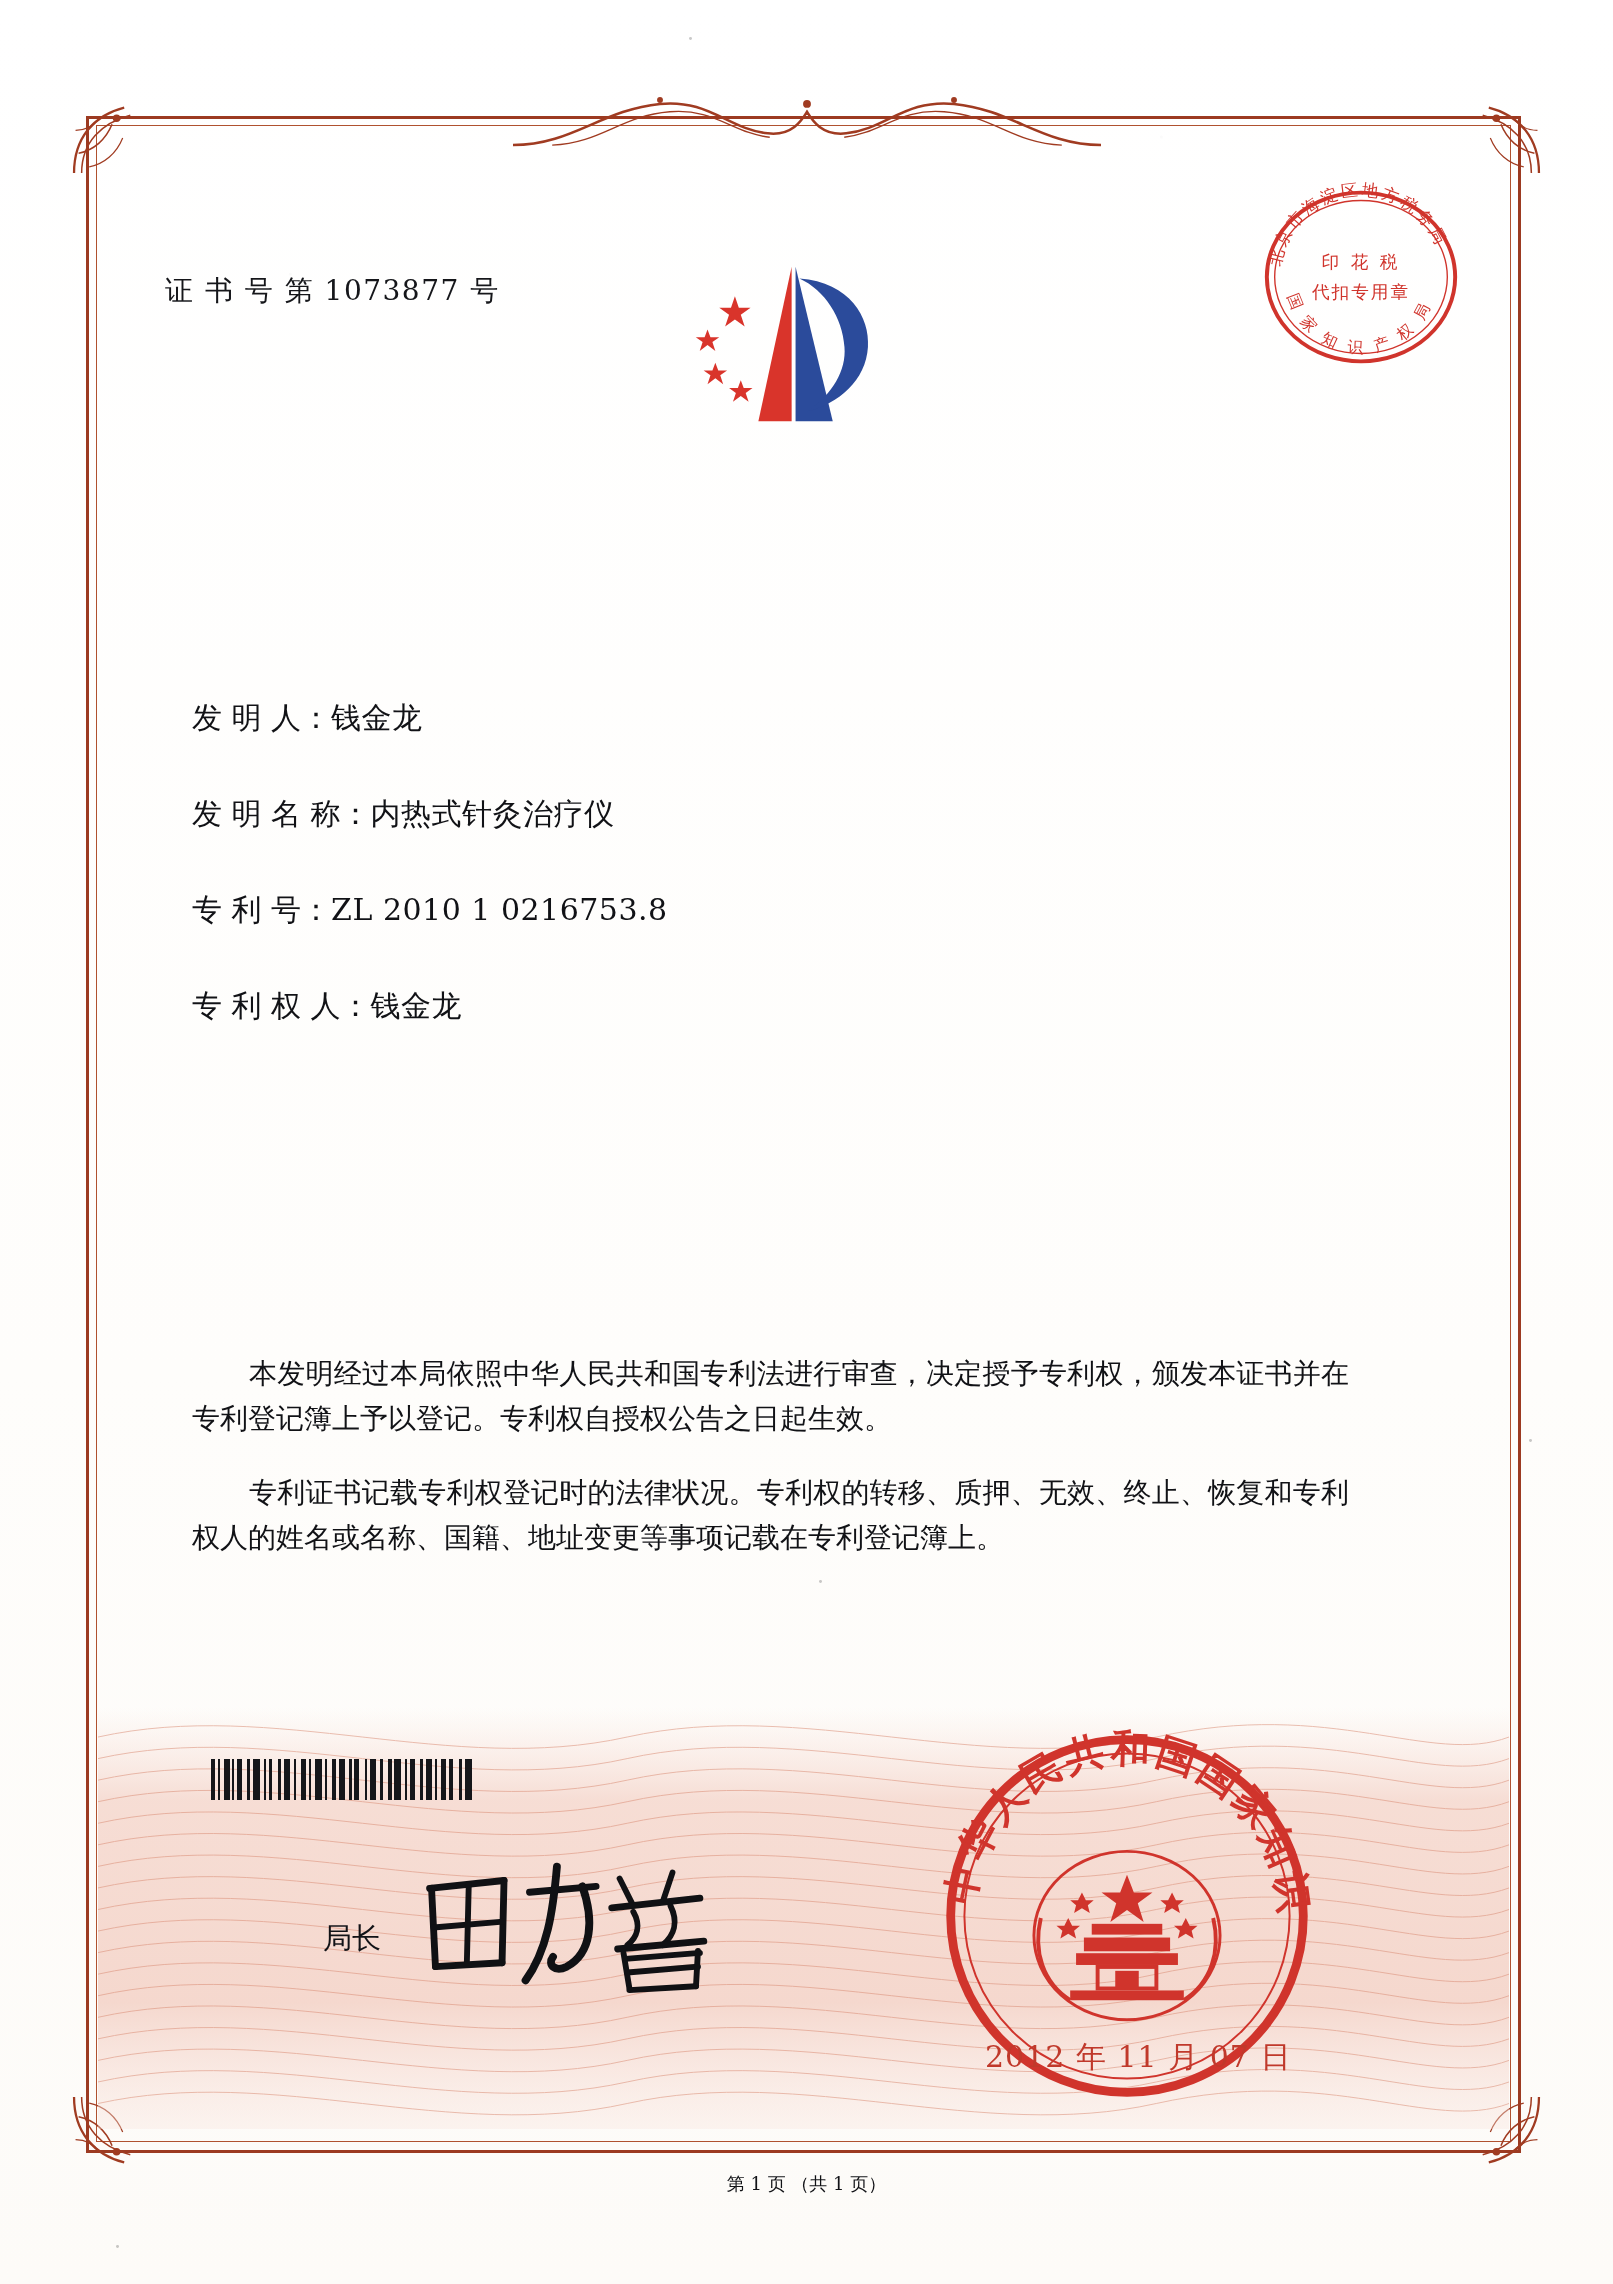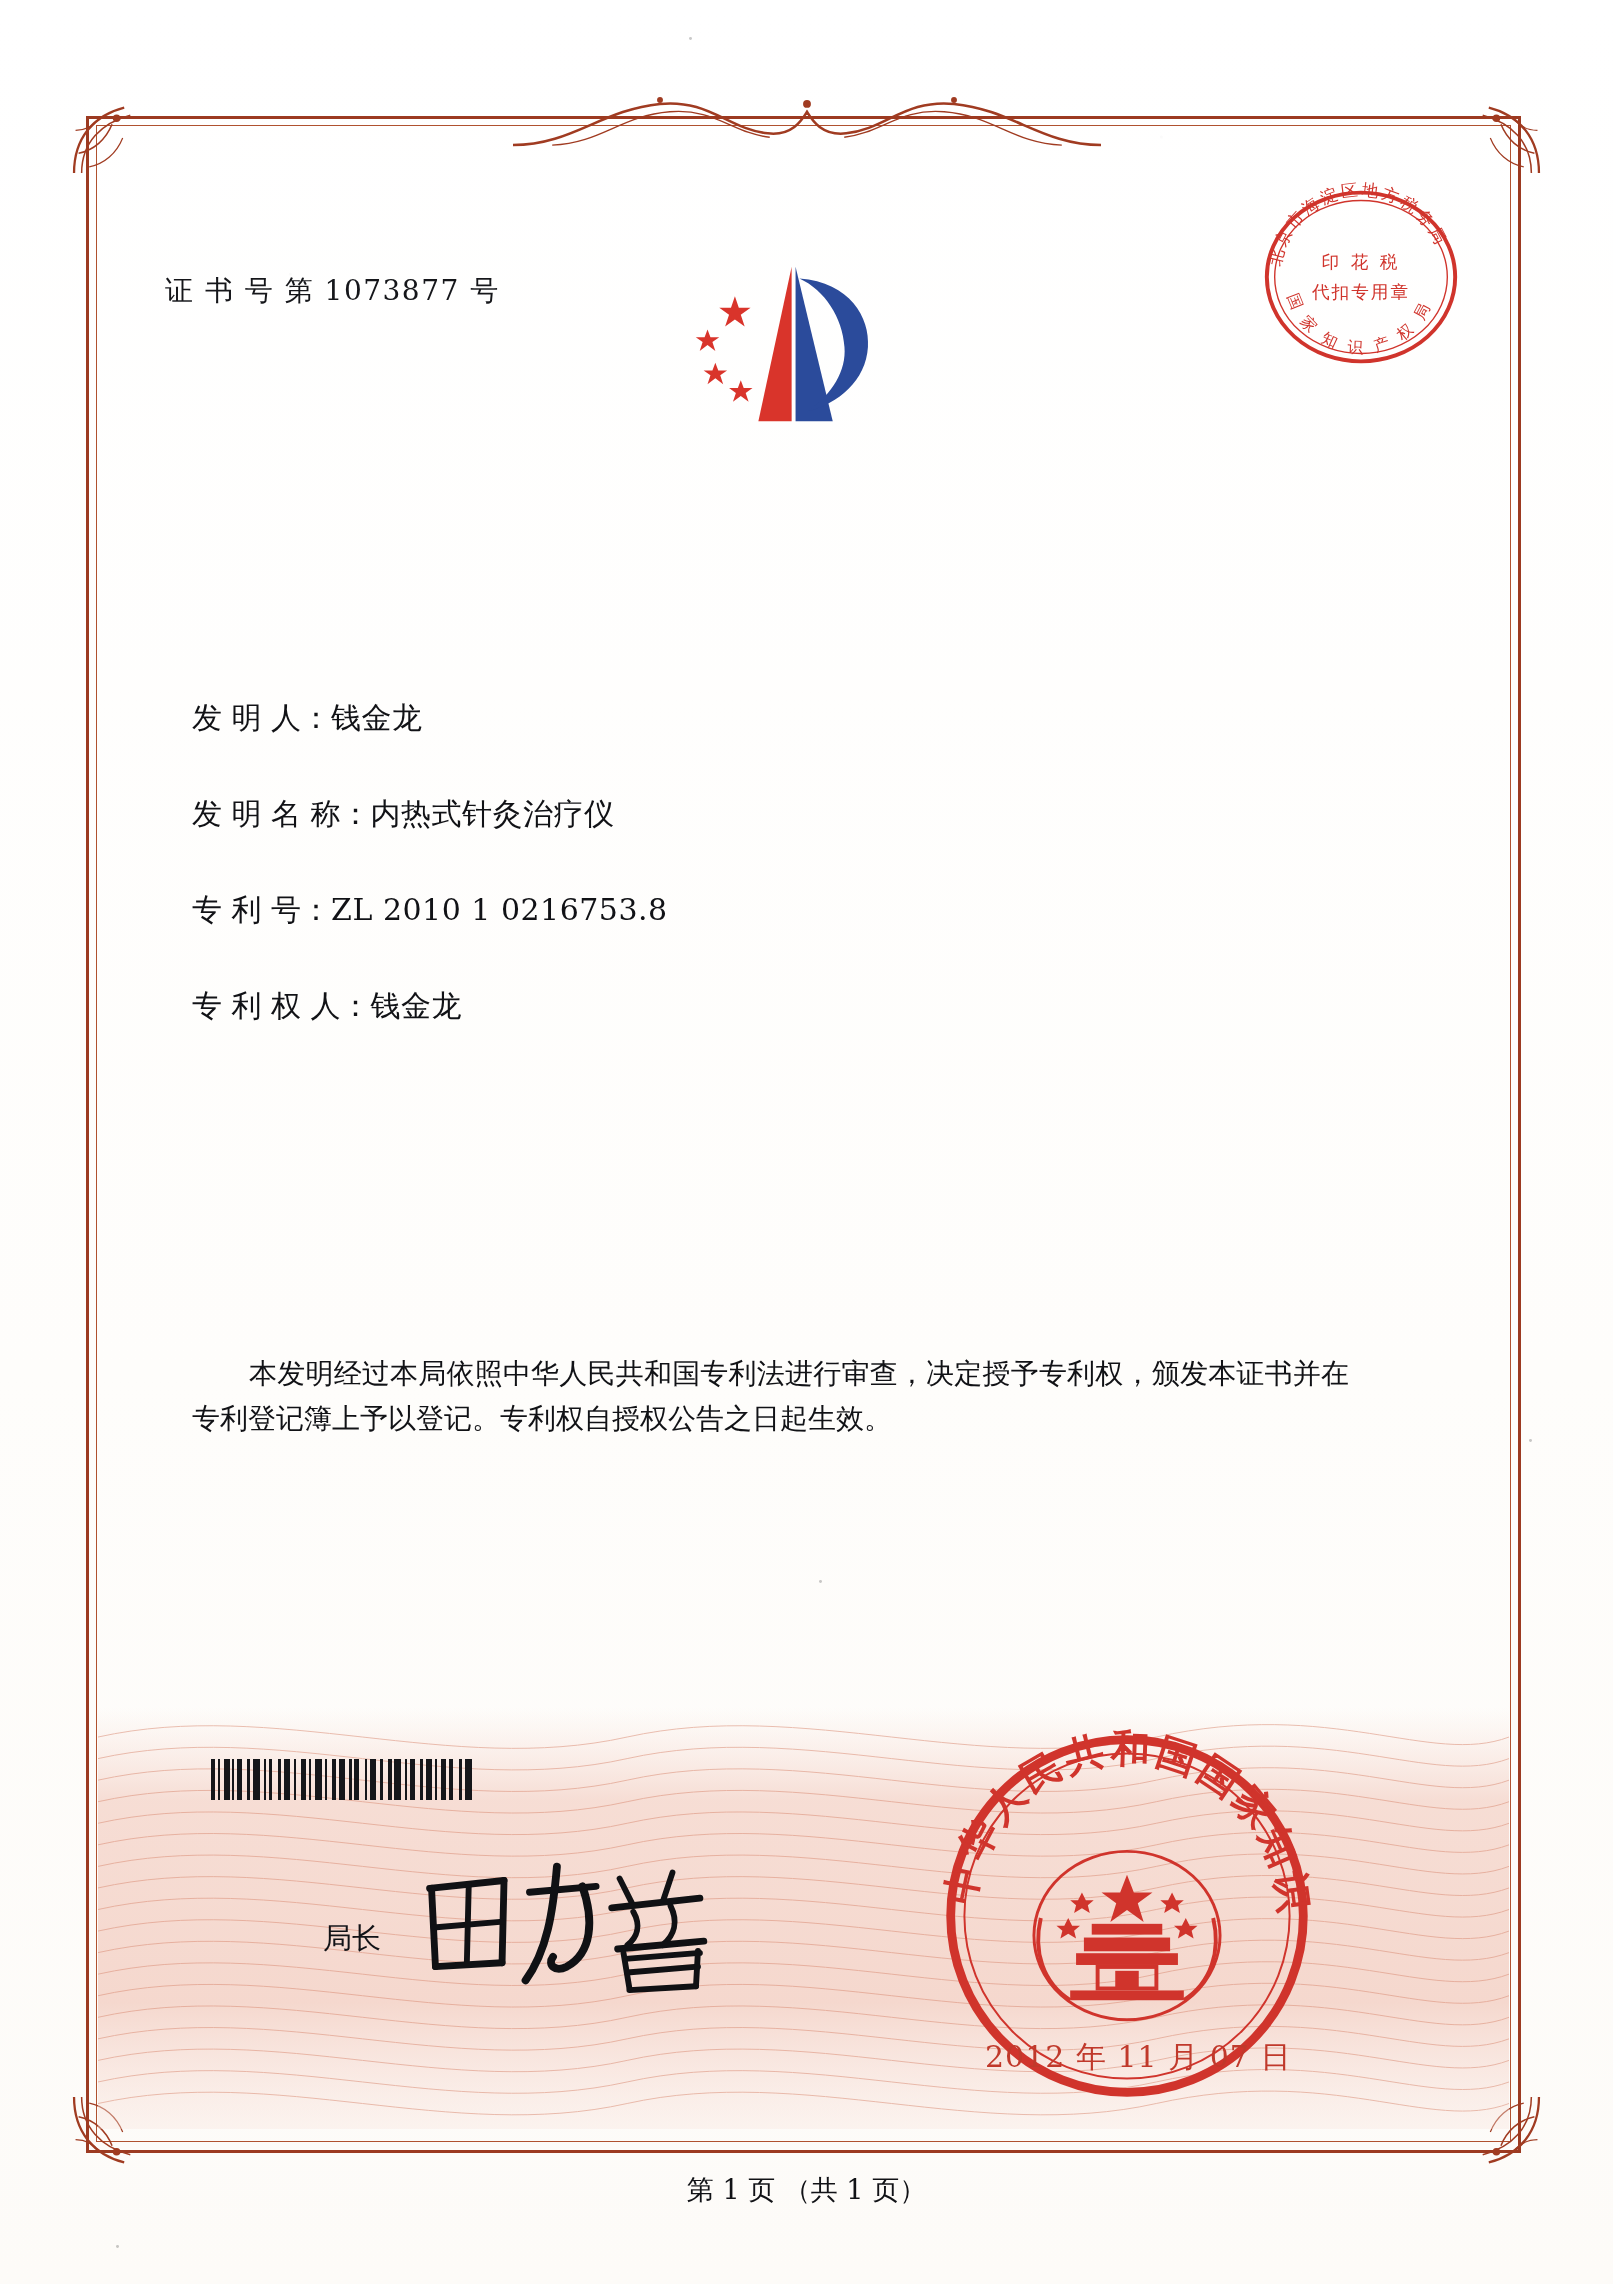--- a/index.html
+++ b/index.html
@@ -209,21 +209,21 @@
     white-space: nowrap;
   }
 
   
   .footer {
     position: absolute;
     left: 0;
     right: 0;
     top: 2172px;
     text-align: center;
-    font-size: 27px;
+    font-size: 18px;
     color: #111216;
     font-family: "DejaVu Serif", "Liberation Serif", serif;
   }
 
   .speck {
     position: absolute;
     width: 2.9px; height: 2.9px;
     background: rgba(40,40,40,0.25);
     border-radius: 50%;
   }
@@ -344,20 +344,21 @@
     <div class="field">
       <span class="label">专 利 号：</span><span class="value">ZL 2010 1 0216753.8</span>
     </div>
     <div class="field">
       <span class="label">专 利 权 人：</span><span class="value">钱金龙</span>
     </div>
   </div>
 
   <div class="paras">
     <p class="para">本发明经过本局依照中华人民共和国专利法进行审查，决定授予专利权，颁发本证书并在专利登记簿上予以登记。专利权自授权公告之日起生效。</p>
+    <p class="para">专利证书记载专利权登记时的法律状况。专利权的转移、质押、无效、终止、恢复和专利权人的姓名或名称、国籍、地址变更等事项记载在专利登记簿上。</p>
   </div>
 
   <div class="wave-band">
     <svg width="1411" height="463" viewBox="0 0 1440 472">
       <defs>
         <linearGradient id="bandfade" x1="0" y1="0" x2="0" y2="1">
           <stop offset="0%" stop-color="#f7ded6" stop-opacity="0.0"></stop>
           <stop offset="22%" stop-color="#f4d3c8" stop-opacity="0.75"></stop>
           <stop offset="70%" stop-color="#f3cfc3" stop-opacity="0.8"></stop>
           <stop offset="100%" stop-color="#f8e3dc" stop-opacity="0.35"></stop>

